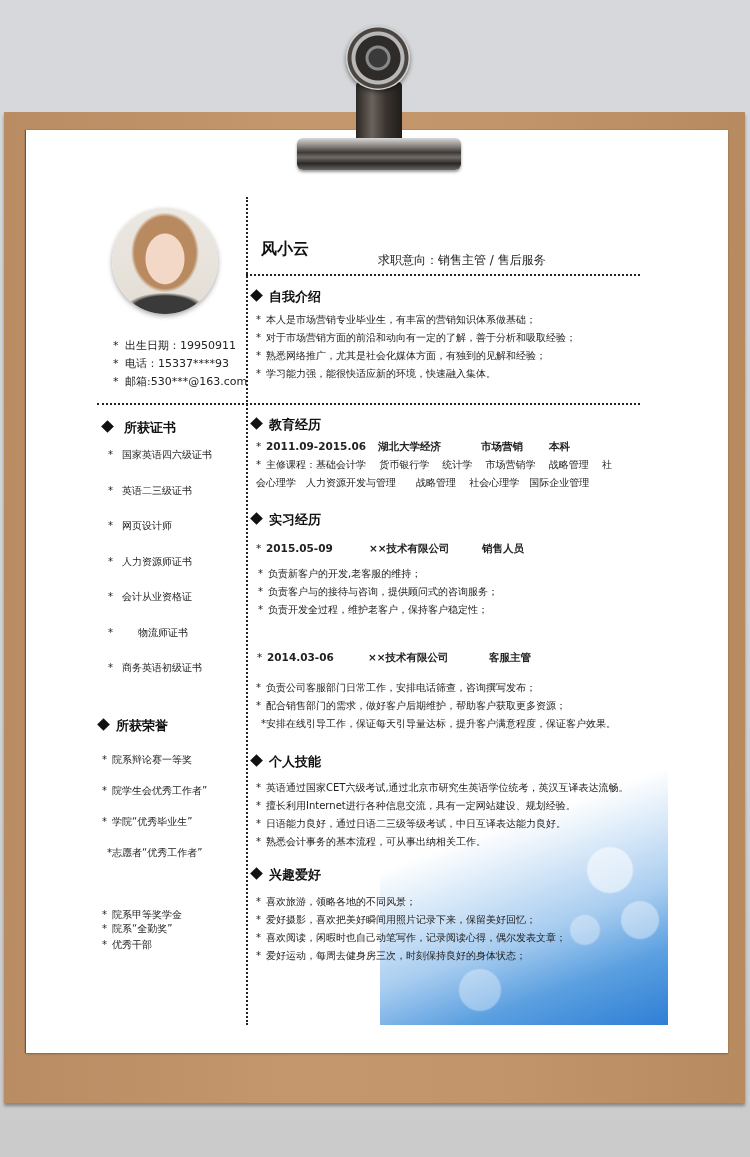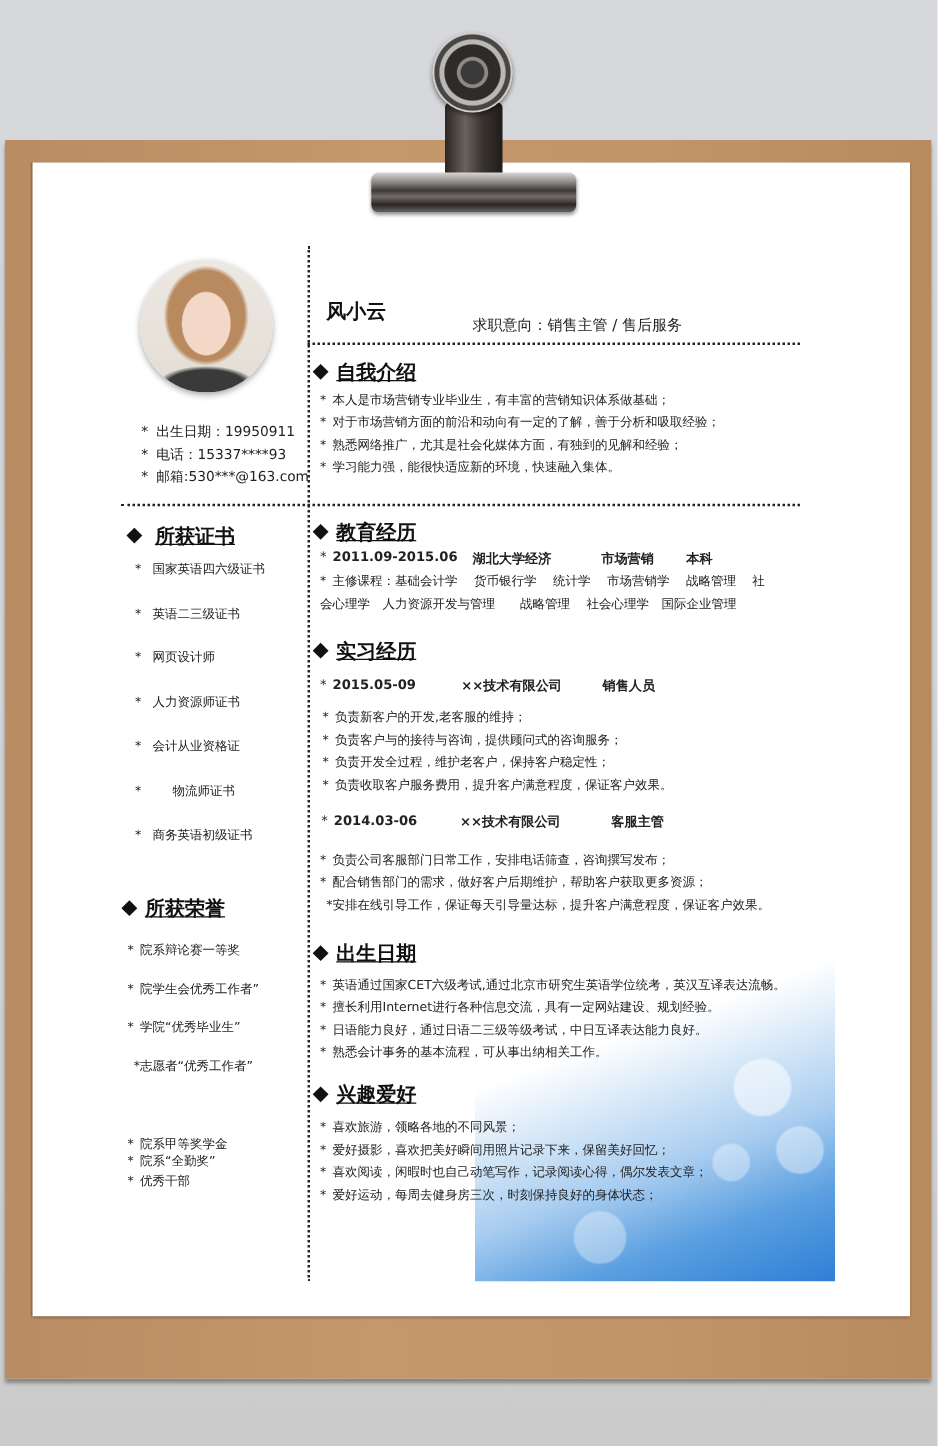--- a/index.html
+++ b/index.html
@@ -60,21 +60,21 @@
       linear-gradient(180deg, #ece8e2 0%, #e3ddd4 100%);
     box-shadow: 0 2px 5px rgba(0,0,0,0.35);
   }
 
   .info { position: absolute; left: 113px; font-size: 11px; color: #222; white-space: nowrap; }
   .bullet { display: inline-block; width: 12px; }
 
   .name { position: absolute; left: 261px; top: 239px; font-size: 16px; font-weight: bold; color: #111; }
   .intent { position: absolute; left: 378px; top: 252px; font-size: 12px; color: #222; }
 
-  .sec-title { position: absolute; font-size: 16px; font-weight: bold; color: #111; white-space: nowrap; text-decoration: underline; }
+  .sec-title { position: absolute; font-size: 13px; font-weight: bold; color: #111; white-space: nowrap; }
   .diamond {
     display: inline-block; width: 9px; height: 9px; background: #111; transform: rotate(45deg);
     margin-right: 8px; vertical-align: 1px;
   }
   .line { position: absolute; font-size: 10px; color: #222; white-space: nowrap; }
   .line.bold { font-weight: bold; font-size: 10.5px; }
   .star { display: inline-block; width: 10px; }
 
   .left-item { position: absolute; font-size: 10px; color: #222; white-space: nowrap; }
 </style>
@@ -160,33 +160,32 @@
   </div>
 
   <div class="line bold" style="left:256px;top:542px;">
     <span class="star" style="font-weight:normal;">*</span><span>2015.05-09</span>
   </div>
   <div class="line bold" style="left:369px;top:542px;">××技术有限公司</div>
   <div class="line bold" style="left:482px;top:542px;">销售人员</div>
   <div class="line" style="left:258px;top:567px;"><span class="star">*</span><span>负责新客户的开发,老客服的维持；</span></div>
   <div class="line" style="left:258px;top:585px;"><span class="star">*</span><span>负责客户与的接待与咨询，提供顾问式的咨询服务；</span></div>
   <div class="line" style="left:258px;top:603px;"><span class="star">*</span><span>负责开发全过程，维护老客户，保持客户稳定性；</span></div>
-  <div class="line" style="left:258px;top:621px;"><span class="star">*</span><span>负责收取客户服务费用，提升客户满意程度，保证客户效果。</span></div>
 
   <div class="line bold" style="left:257px;top:651px;">
     <span class="star" style="font-weight:normal;">*</span><span>2014.03-06</span>
   </div>
   <div class="line bold" style="left:368px;top:651px;">××技术有限公司</div>
   <div class="line bold" style="left:489px;top:651px;">客服主管</div>
   <div class="line" style="left:256px;top:681px;"><span class="star">*</span><span>负责公司客服部门日常工作，安排电话筛查，咨询撰写发布；</span></div>
   <div class="line" style="left:256px;top:699px;"><span class="star">*</span><span>配合销售部门的需求，做好客户后期维护，帮助客户获取更多资源；</span></div>
   <div class="line" style="left:256px;top:717px;text-align:right;"><span class="star">*</span><span>安排在线引导工作，保证每天引导量达标，提升客户满意程度，保证客户效果。</span></div>
 
   <div class="sec-title" style="left:252px;top:753px;">
-    <span class="diamond"></span><span>出生日期</span>
+    <span class="diamond"></span><span>个人技能</span>
   </div>
   <div class="line" style="left:256px;top:781px;"><span class="star">*</span><span>英语通过国家CET六级考试,通过北京市研究生英语学位统考，英汉互译表达流畅。</span></div>
   <div class="line" style="left:256px;top:799px;"><span class="star">*</span><span>擅长利用Internet进行各种信息交流，具有一定网站建设、规划经验。</span></div>
   <div class="line" style="left:256px;top:817px;"><span class="star">*</span><span>日语能力良好，通过日语二三级等级考试，中日互译表达能力良好。</span></div>
   <div class="line" style="left:256px;top:835px;"><span class="star">*</span><span>熟悉会计事务的基本流程，可从事出纳相关工作。</span></div>
 
   <div class="sec-title" style="left:252px;top:866px;">
     <span class="diamond"></span><span>兴趣爱好</span>
   </div>
   <div class="line" style="left:256px;top:895px;"><span class="star">*</span><span>喜欢旅游，领略各地的不同风景；</span></div>

